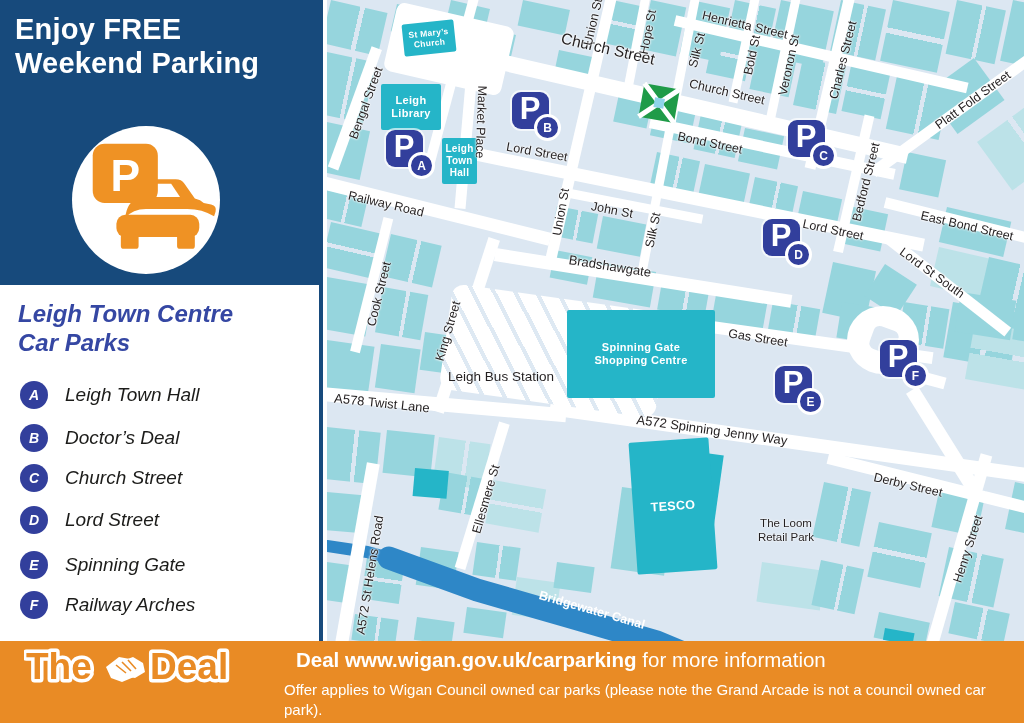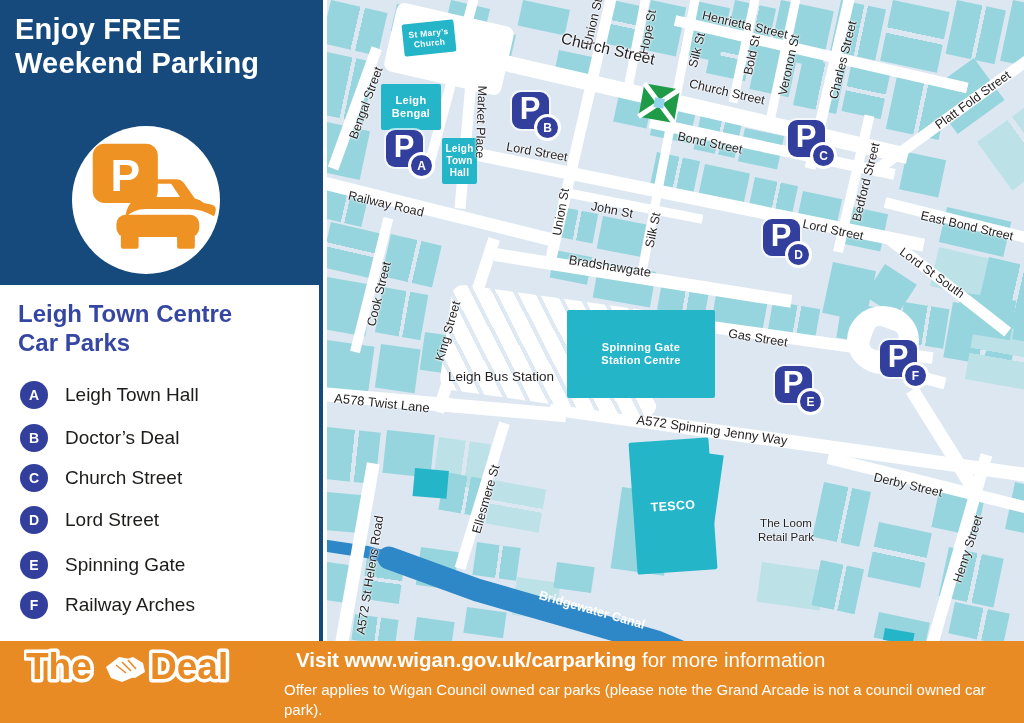--- a/index.html
+++ b/index.html
@@ -5,21 +5,21 @@
   html,body{margin:0;padding:0;background:#fff;}
   body{width:1024px;height:723px;position:relative;overflow:hidden;
        font-family:"Liberation Sans",sans-serif;-webkit-font-smoothing:antialiased;}
   .abs{position:absolute;}
 
   
   #sidebar{left:0;top:0;width:323px;height:641px;background:#fff;}
   #side-header{position:absolute;left:0;top:0;right:0;height:347px;background:#174a7c;}
   #side-title{position:absolute;left:15px;top:13px;color:#fff;font-size:29px;font-weight:bold;line-height:1.17;letter-spacing:.2px;}
   #icon-circle{position:absolute;left:72px;top:126px;width:148px;height:148px;border-radius:50%;background:#fff;}
-  #side-panel{position:absolute;left:0;top:285px;right:0;bottom:0;background:#fff;border-right:4px solid #174a7c;}
+  #side-panel{position:absolute;left:0;top:285px;right:0;bottom:0;background:#fff;border-right:4px solid #174a7c;font-style:italic;}
   #panel-title{position:absolute;left:18px;top:14px;color:#3547a3;font-size:24px;font-weight:bold;line-height:1.22;}
   .legend-item{position:absolute;left:20px;height:28px;display:flex;align-items:center;}
   .legend-badge{width:28px;height:28px;border-radius:50%;background:#323f9c;color:#fff;font-size:14px;font-weight:bold;display:flex;align-items:center;justify-content:center;flex:0 0 28px;}
   .legend-label{margin-left:17px;font-size:19px;color:#1c1c1a;}
 
   
   #map{left:327px;top:0;width:697px;height:641px;background:#dce7f2;overflow:hidden;}
   .blk{position:absolute;transform-origin:0 0;}
   .bar{position:absolute;background:#fff;transform-origin:0 50%;}
   .pad{position:absolute;background:#fff;}
@@ -252,30 +252,30 @@
     </g>
   </svg>
 
   <div id="landmarks">
       <div class="lmk" style="left: 76px; top: 22px; width: 52px; height: 32px; font-size: 8.5px; transform: rotate(-6deg); letter-spacing: 0.3px;">
         <div>St Mary’s</div>
         <div>Church</div>
       </div>
       <div class="lmk" style="left: 54px; top: 84px; width: 60px; height: 46px; font-size: 11px; transform: rotate(0deg); letter-spacing: 0.3px;">
         <div>Leigh</div>
-        <div>Bengal</div>
+        <div>Library</div>
       </div>
       <div class="lmk" style="left: 115px; top: 138px; width: 35px; height: 46px; font-size: 10px; transform: rotate(0deg); letter-spacing: 0.3px;">
         <div>Leigh</div>
         <div>Town</div>
         <div>Hall</div>
       </div>
       <div class="lmk" style="left: 240px; top: 310px; width: 148px; height: 88px; font-size: 11px; transform: rotate(0deg); letter-spacing: 0.3px;">
         <div>Spinning Gate</div>
-        <div>Station Centre</div>
+        <div>Shopping Centre</div>
       </div>
       <div class="lmk" style="left: 306px; top: 440px; width: 80px; height: 132px; font-size: 12.5px; transform: rotate(-4deg); letter-spacing: 0.3px;">
         <div>TESCO</div>
       </div>
     </div>
   <div id="markers">
       <div class="pmk" style="left: 59px; top: 130px;">
         <span class="p">P</span>
         <span class="badge">A</span>
       </div>
@@ -347,15 +347,15 @@
 <div id="footer" class="abs">
   <svg class="abs" style="left:24px;top:4px" width="260" height="44" viewBox="0 0 260 44">
     <text x="2" y="34" font-size="37" font-weight="bold" font-family="Liberation Sans, sans-serif" fill="#e98b25" stroke="#fff" stroke-width="7" paint-order="stroke" stroke-linejoin="round">The</text>
     <g>
       <path d="M82 22 l13 -10 11 2 9 8 -5 10 -12 5 -11 -4 z" fill="#fff"></path>
       <path d="M98 16 l11 -4 10 6 2 9 -10 6 -11 -2 -5 -8 z" fill="#fff"></path>
       <path d="M92 20 l10 8 M98 17 l9 9 M104 15 l8 9" stroke="#e98b25" stroke-width="1.6" fill="none"></path>
     </g>
     <text x="126" y="34" font-size="37" font-weight="bold" font-family="Liberation Sans, sans-serif" fill="#e98b25" stroke="#fff" stroke-width="7" paint-order="stroke" stroke-linejoin="round">Deal</text>
   </svg>
-  <div id="visit-line"><b>Visit www.wigan.gov.uk/carparking</b><span> for more information</span></div>
+  <div id="visit-line"><b>Deal www.wigan.gov.uk/carparking</b><span> for more information</span></div>
   <div class="disclaimer" style="top:39px">Offer applies to Wigan Council owned car parks (please note the Grand Arcade is not a council owned car park).</div>
 </div>
 
 </body></html>

